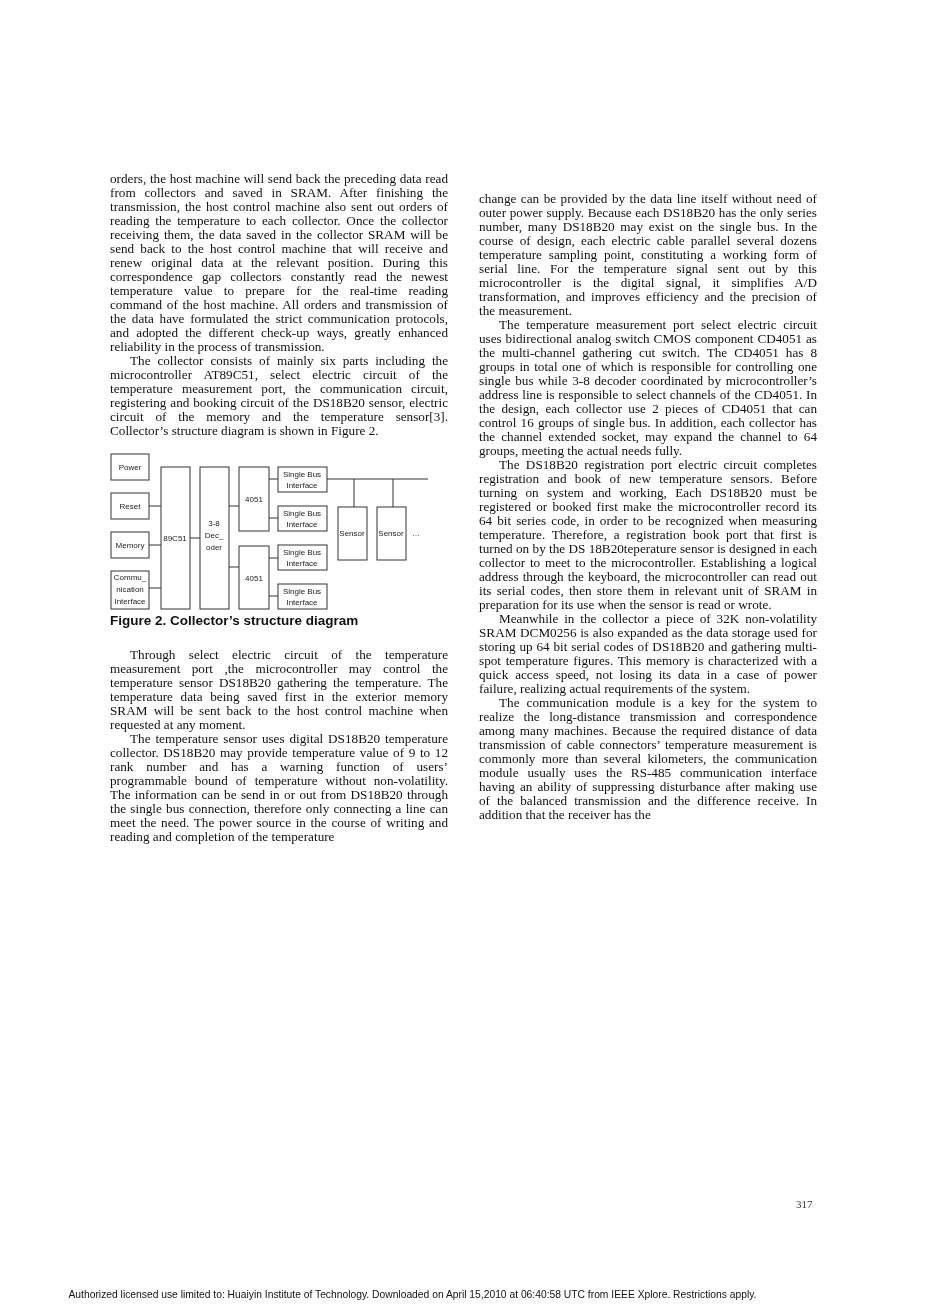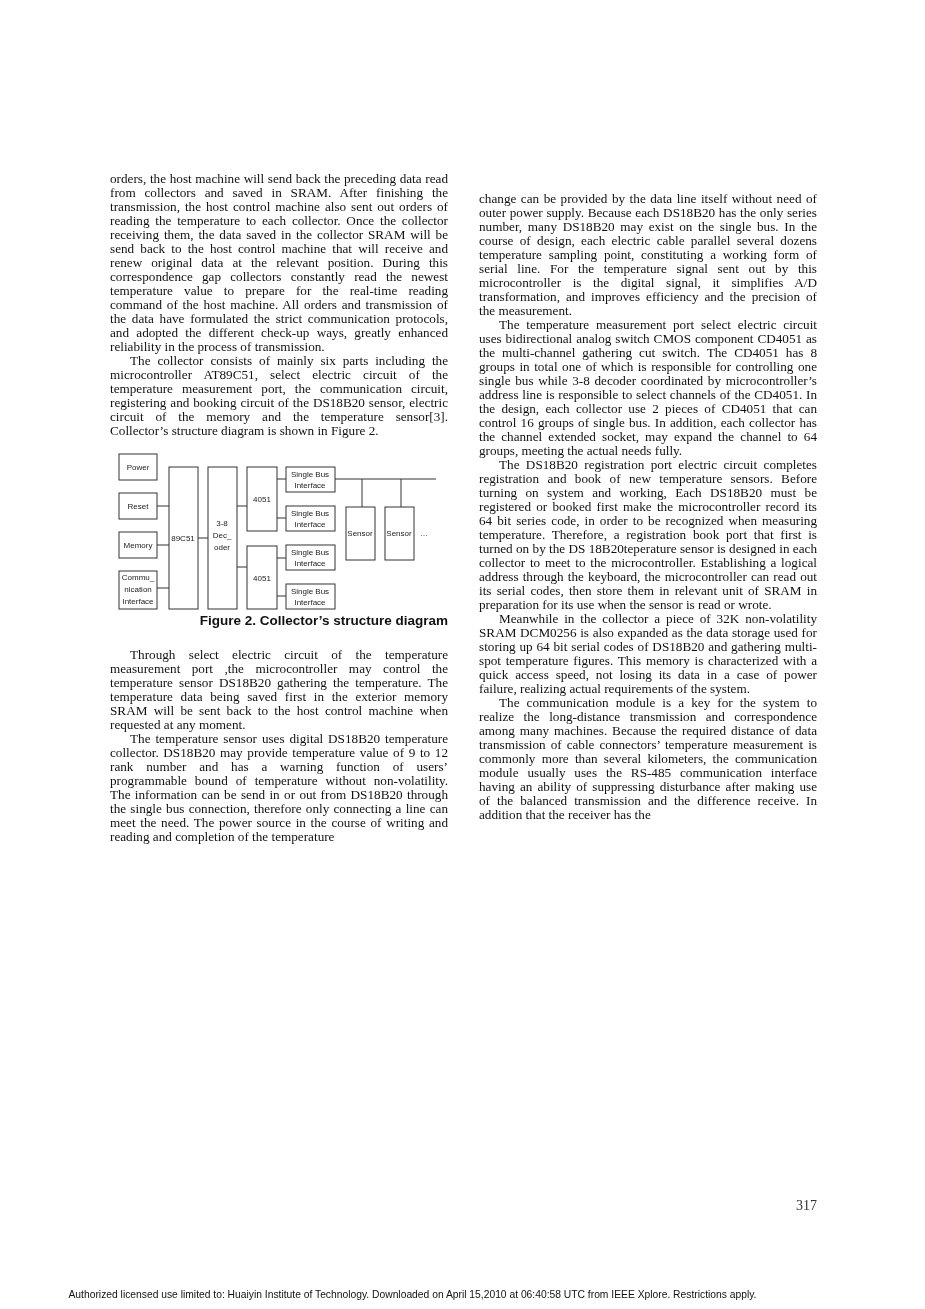--- a/index.html
+++ b/index.html
@@ -10,30 +10,30 @@
       text-align: justify;
     }
     .col.left { left: 110px; }
     .col.right { left: 479px; margin-top: 20px; }
     .col p { margin: 0; }
     .col p.indent { text-indent: 20px; }
     .heading {
       font-family: "Liberation Serif", serif; font-weight: bold; font-size: 15px;
       margin: 18px 0 18px 0 !important;
     }
-    .figure { position: relative; width: 338px; height: 160px; margin-top: 14px; margin-left: 8px; }
+    .figure { position: relative; width: 338px; height: 160px; margin-top: 14px; }
     .figure svg { position: absolute; left: 0; top: 0; }
     .figure svg text { font-family: "Liberation Sans Narrow", "Liberation Sans", sans-serif; font-size: 8px; fill: #222; }
     .caption {
       font-family: "Liberation Sans", sans-serif; font-weight: bold; font-size: 13.5px;
-      text-align: right; margin: 2px 0 20px 0 !important;
+      text-align: left; margin: 2px 0 20px 0 !important;
     }
     .page-number {
       position: absolute; left: 796px; top: 1198px;
-      font-family: "Liberation Serif", serif; font-size: 14px; color: #333;
+      font-family: "Liberation Serif", serif; font-size: 11px; color: #333;
     }
     .footer {
       position: absolute; left: 0; width: 825px; top: 1289px; text-align: center;
       font-family: "Liberation Sans", sans-serif; font-size: 10.3px; color: #111;
     }
   </style>
 </head>
 <body>
 
 <div class="col left">

